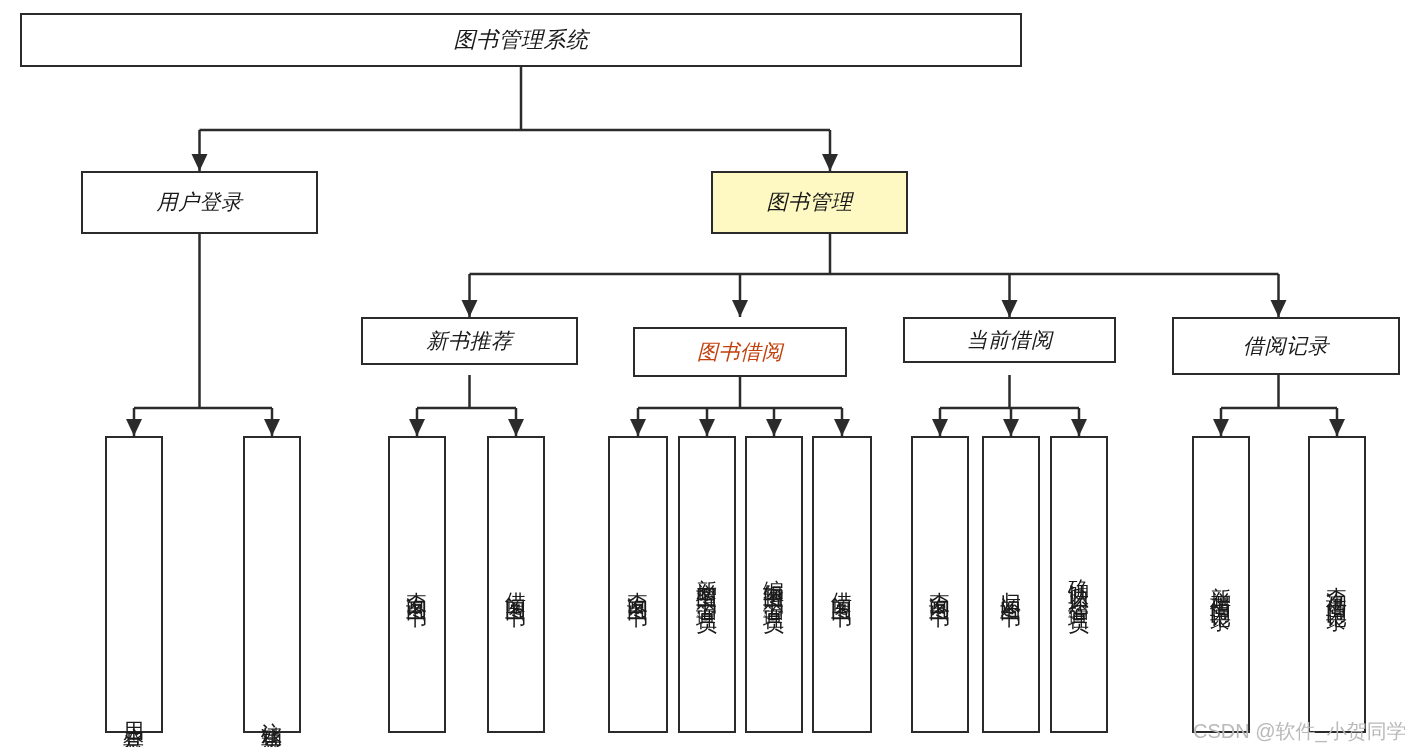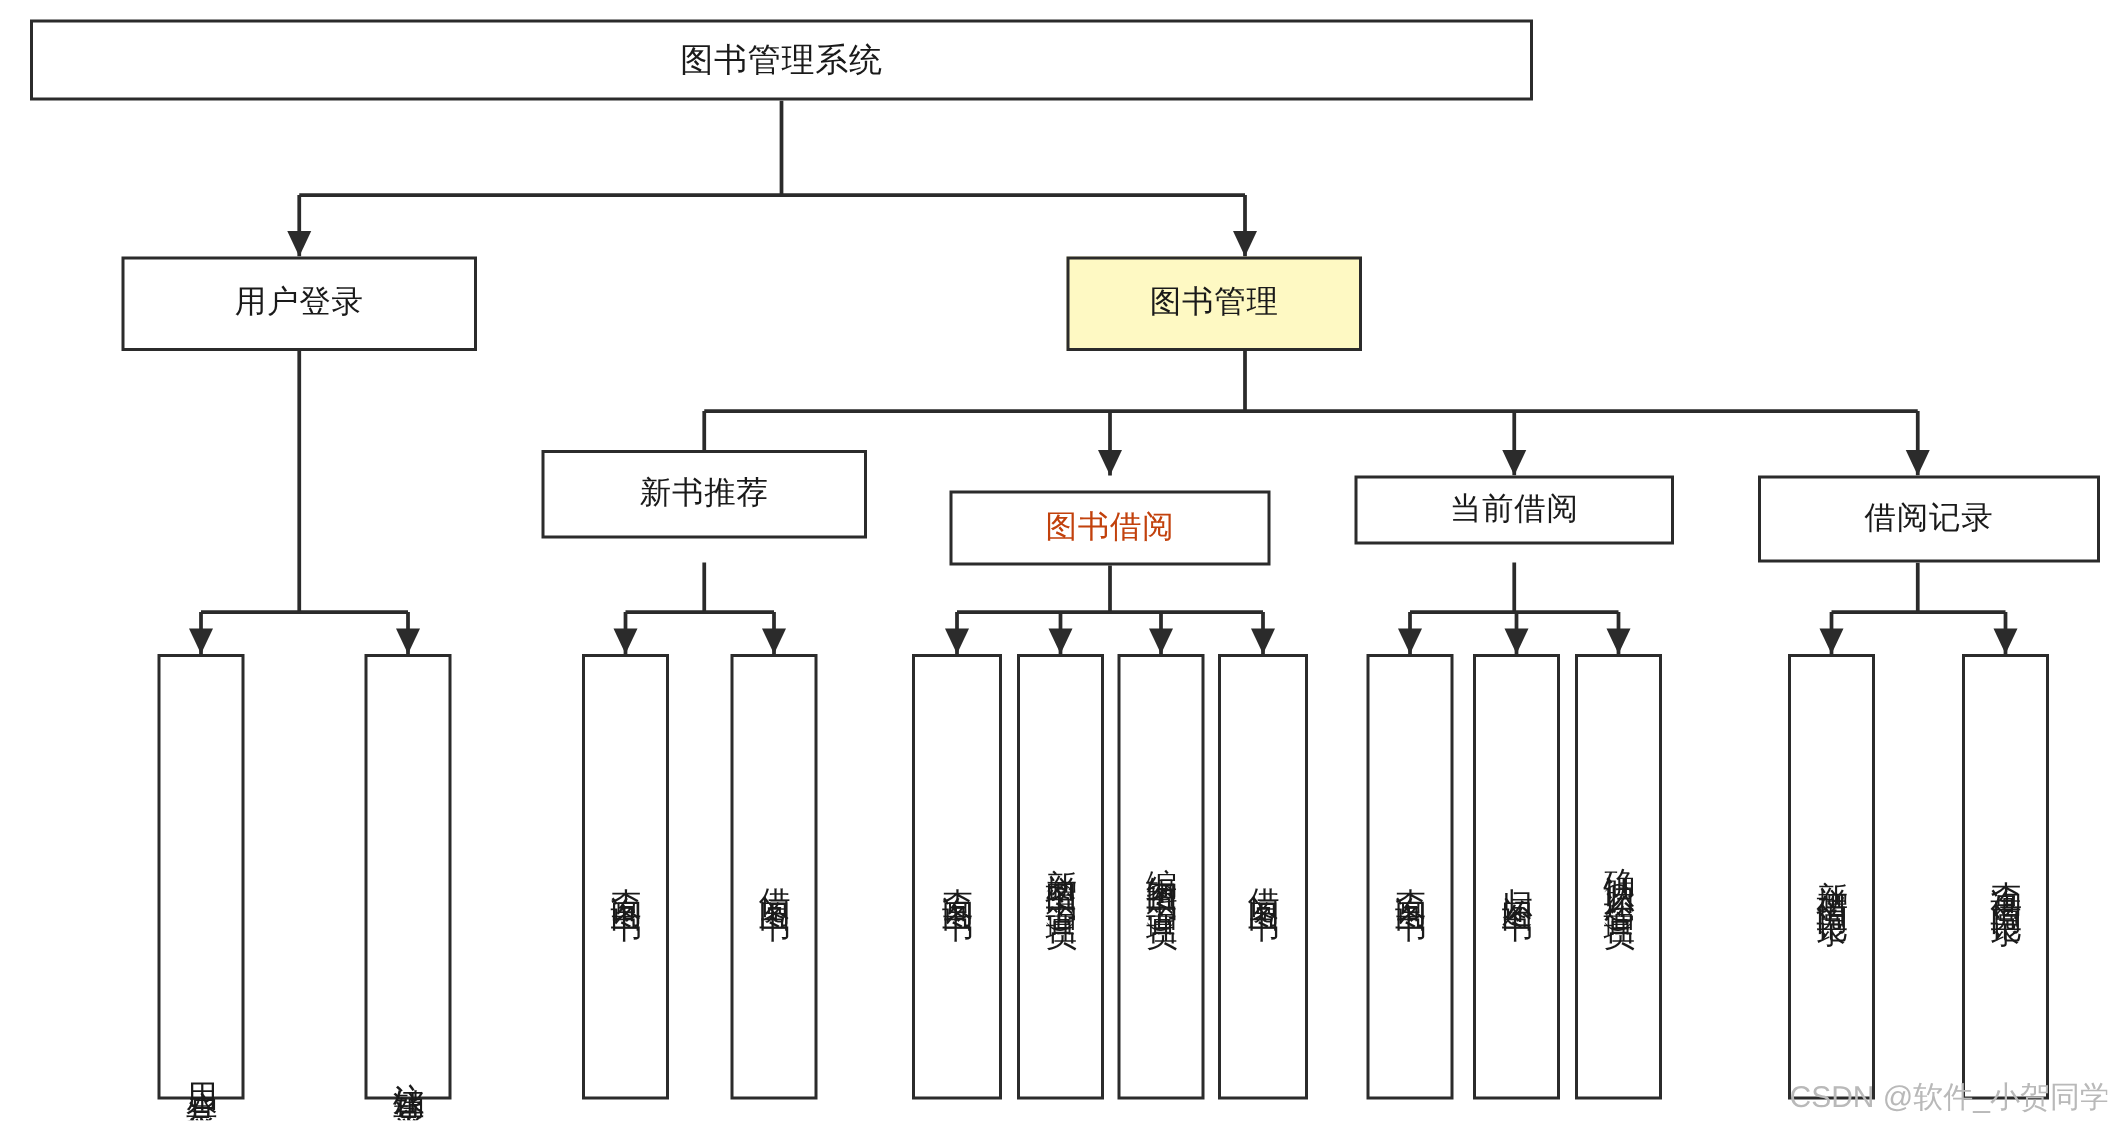--- a/index.html
+++ b/index.html
@@ -37,20 +37,21 @@
   }
   .node-label {
     display: block;
     line-height: 1.18;
     letter-spacing: 0.5px;
     white-space: pre;
   }
   .node.horiz .node-label {
     font-size: 21px;
     text-align: left;
+    font-style: italic;
   }
   .node.vert {
     align-items: center;
     justify-content: center;
     padding: 6px 0;
   }
   .node.vert .node-label {
     writing-mode: vertical-rl;
     text-orientation: upright;
     font-size: 21px;
@@ -133,21 +134,21 @@
   <div id="nodes">
       <div class="node horiz root" style="left: 20px; top: 13px; width: 1002px; height: 54px; border-color: rgb(43, 43, 43); background: rgb(255, 255, 255); color: rgb(26, 26, 26);">
         <span class="node-label">图书管理系统</span>
       </div>
       <div class="node horiz" style="left: 81px; top: 171px; width: 237px; height: 63px; border-color: rgb(43, 43, 43); background: rgb(255, 255, 255); color: rgb(26, 26, 26);">
         <span class="node-label">用户登录</span>
       </div>
       <div class="node horiz" style="left: 711px; top: 171px; width: 197px; height: 63px; border-color: rgb(43, 43, 43); background: #fef9c3; color: rgb(26, 26, 26);">
         <span class="node-label">图书管理</span>
       </div>
-      <div class="node horiz" style="left: 361px; top: 300px; width: 217px; height: 59px; border-color: rgb(43, 43, 43); background: rgb(255, 255, 255); color: rgb(26, 26, 26);">
+      <div class="node horiz" style="left: 361px; top: 317px; width: 217px; height: 48px; border-color: rgb(43, 43, 43); background: rgb(255, 255, 255); color: rgb(26, 26, 26);">
         <span class="node-label">新书推荐</span>
       </div>
       <div class="node horiz" style="left: 633px; top: 327px; width: 214px; height: 50px; border-color: rgb(43, 43, 43); background: rgb(255, 255, 255); color: #c2410c;">
         <span class="node-label">图书借阅</span>
       </div>
       <div class="node horiz" style="left: 903px; top: 317px; width: 213px; height: 46px; border-color: rgb(43, 43, 43); background: rgb(255, 255, 255); color: rgb(26, 26, 26);">
         <span class="node-label">当前借阅</span>
       </div>
       <div class="node horiz" style="left: 1172px; top: 317px; width: 228px; height: 58px; border-color: rgb(43, 43, 43); background: rgb(255, 255, 255); color: rgb(26, 26, 26);">
         <span class="node-label">借阅记录</span>

